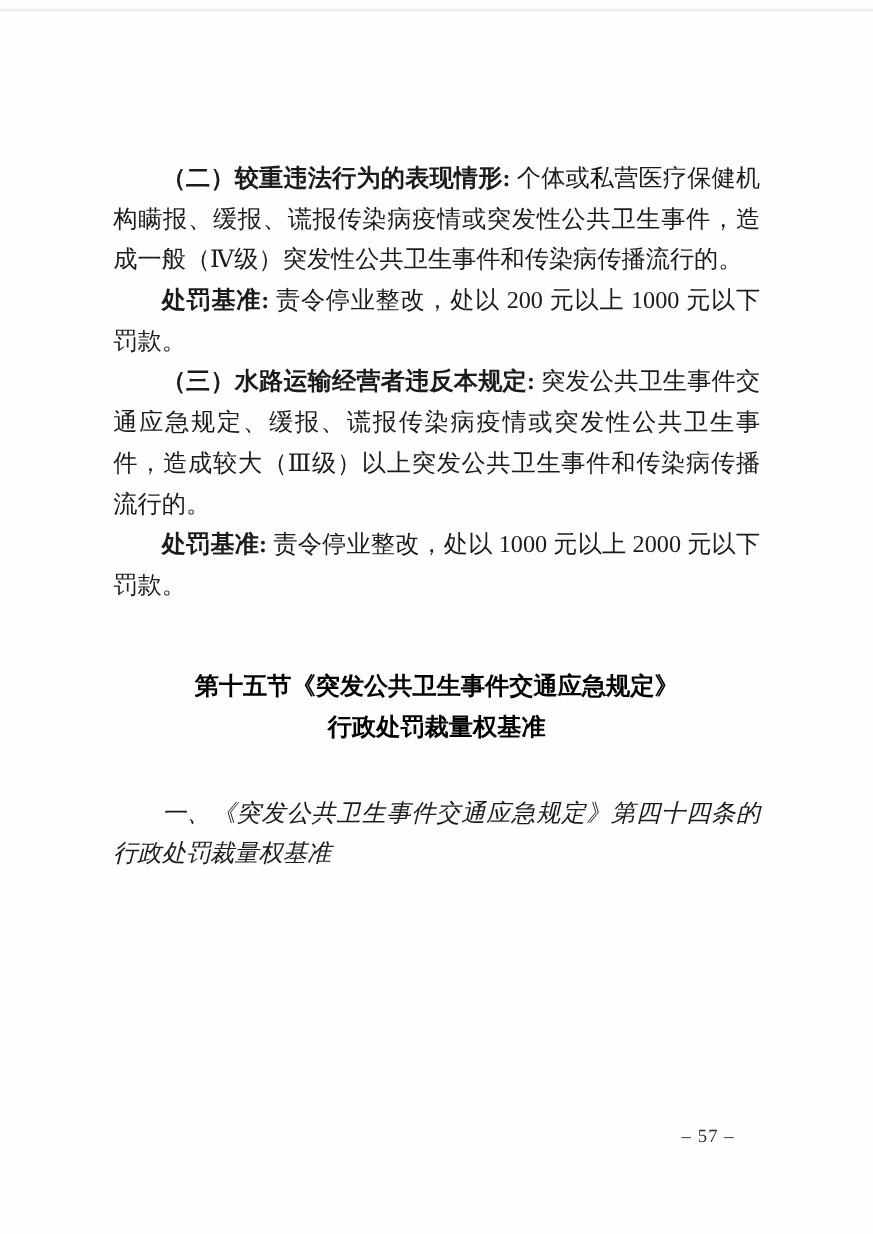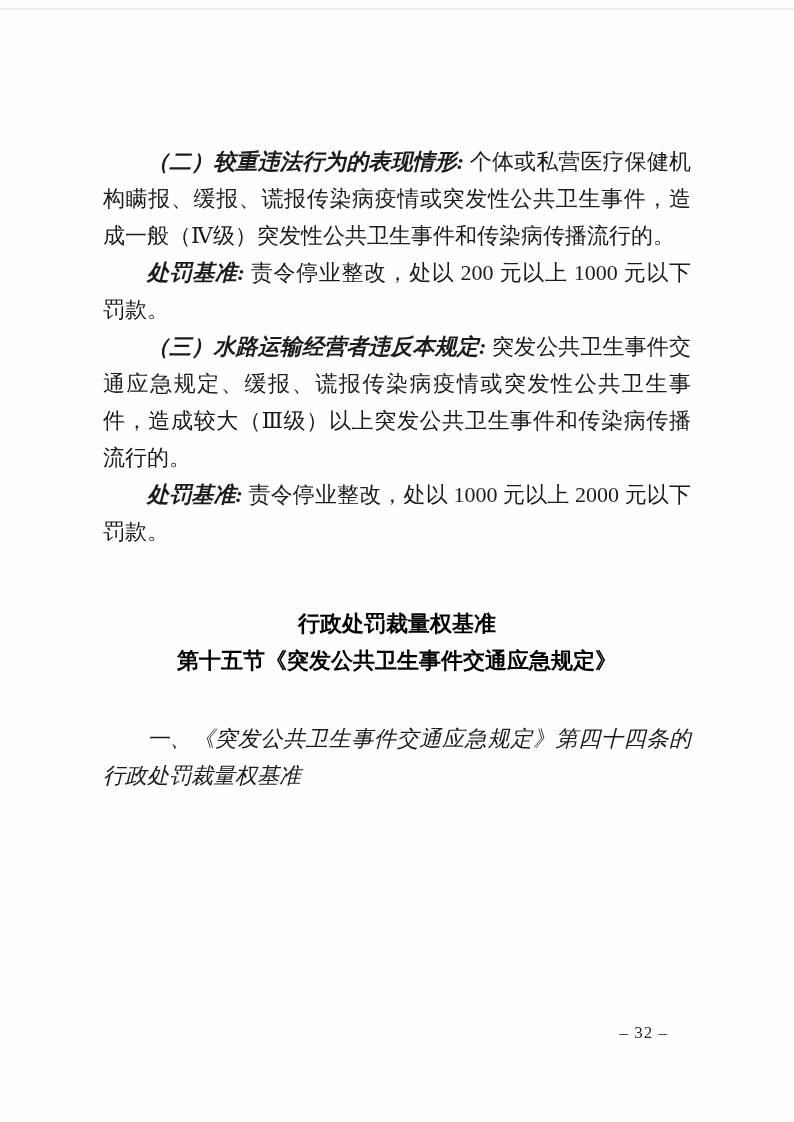--- a/index.html
+++ b/index.html
@@ -32,21 +32,20 @@
     font-size: 22px;
     text-align: justify;
   }
   .para {
     margin: 0;
     text-indent: 2em;
     line-height: 37px;
   }
   .b {
     font-weight: bold;
-    font-style: italic;
   }
   .section-heading {
     font-family: "Liberation Sans", "DejaVu Sans", sans-serif;
     font-weight: bold;
     font-size: 22px;
     line-height: 37px;
     text-align: center;
     text-indent: 0;
     color: #000000;
     margin: 55px 0 41px 0;
@@ -82,24 +81,24 @@
 
     <p class="para"><span class="b">（二）较重违法行为的表现情形:</span><span> 个体或私营医疗保健机构瞒报、缓报、谎报传染病疫情或突发性公共卫生事件，造成一般（Ⅳ级）突发性公共卫生事件和传染病传播流行的。</span></p>
 
     <p class="para"><span class="b">处罚基准:</span><span> 责令停业整改，处以 200 元以上 1000 元以下罚款。</span></p>
 
     <p class="para"><span class="b">（三）水路运输经营者违反本规定:</span><span> 突发公共卫生事件交通应急规定、缓报、谎报传染病疫情或突发性公共卫生事件，造成较大（Ⅲ级）以上突发公共卫生事件和传染病传播流行的。</span></p>
 
     <p class="para"><span class="b">处罚基准:</span><span> 责令停业整改，处以 1000 元以上 2000 元以下罚款。</span></p>
 
     <div class="section-heading">
+      <div>第十五节《突发公共卫生事件交通应急规定》</div>
       <div>行政处罚裁量权基准</div>
-      <div>第十五节《突发公共卫生事件交通应急规定》</div>
     </div>
 
     <p class="para clause-intro">一、《突发公共卫生事件交通应急规定》第四十四条的行政处罚裁量权基准</p>
 
 
 
   </div>
 
-  <div class="footer">– 32 –</div>
+  <div class="footer">– 57 –</div>
 </div>
 
 </body></html>

